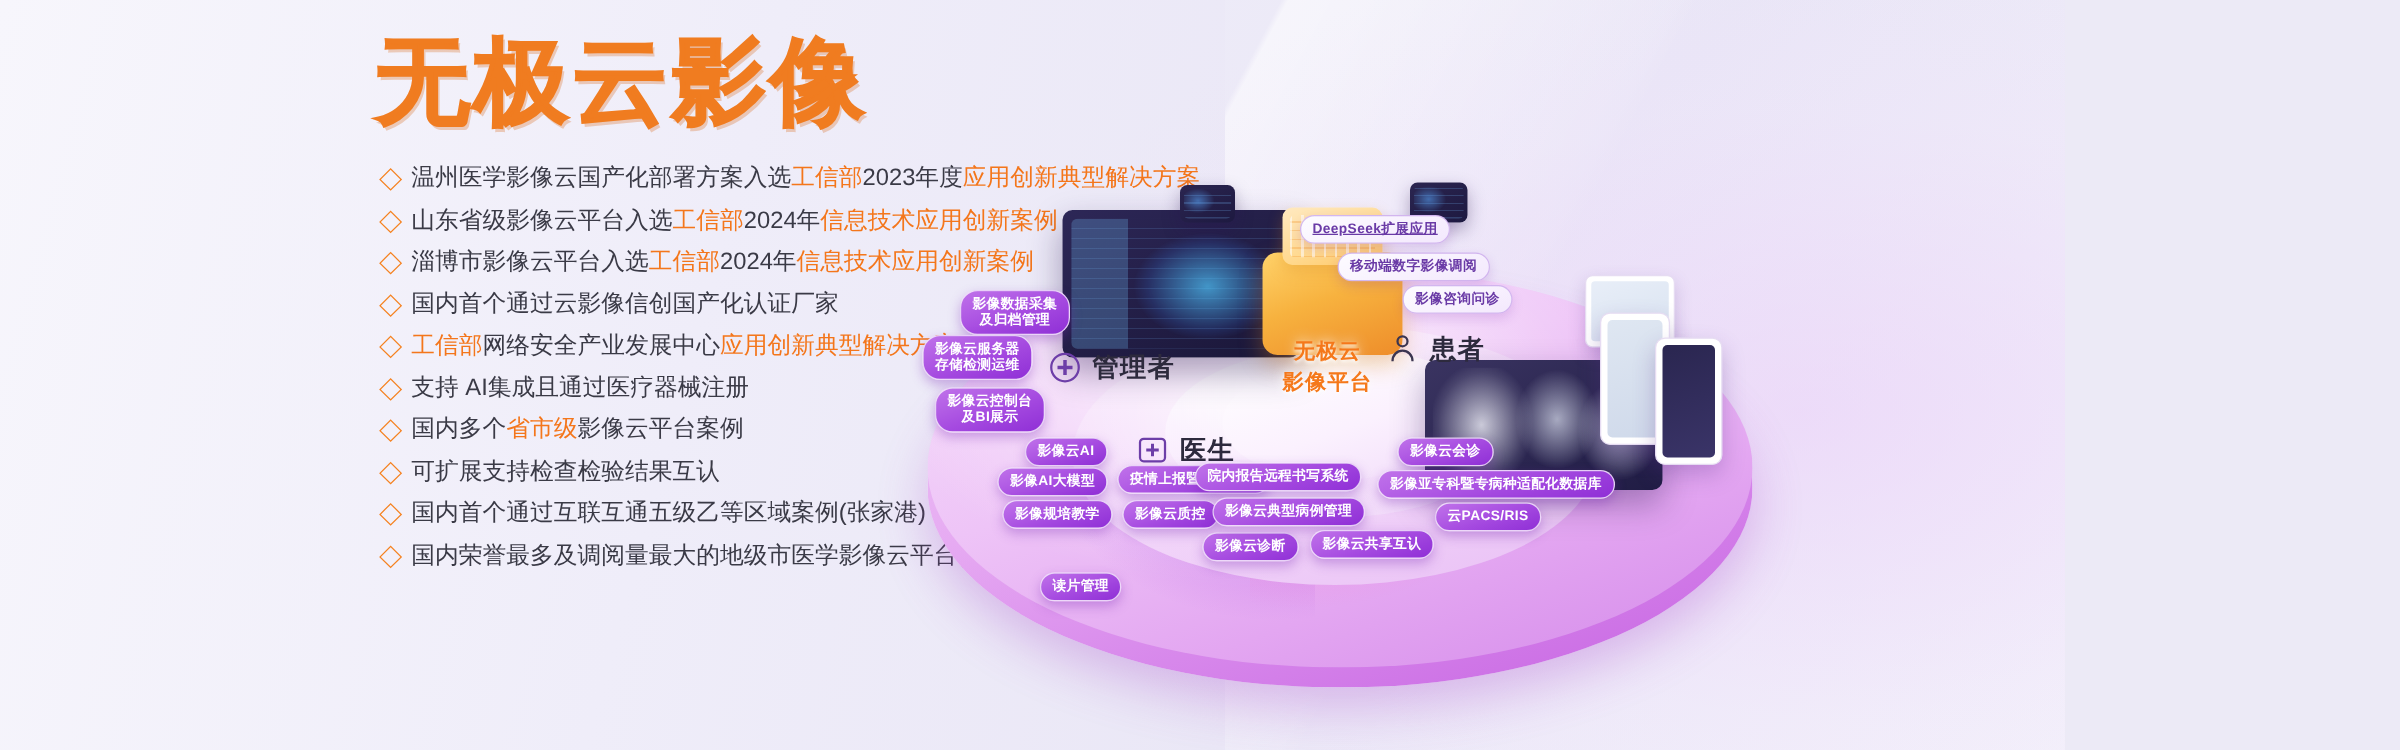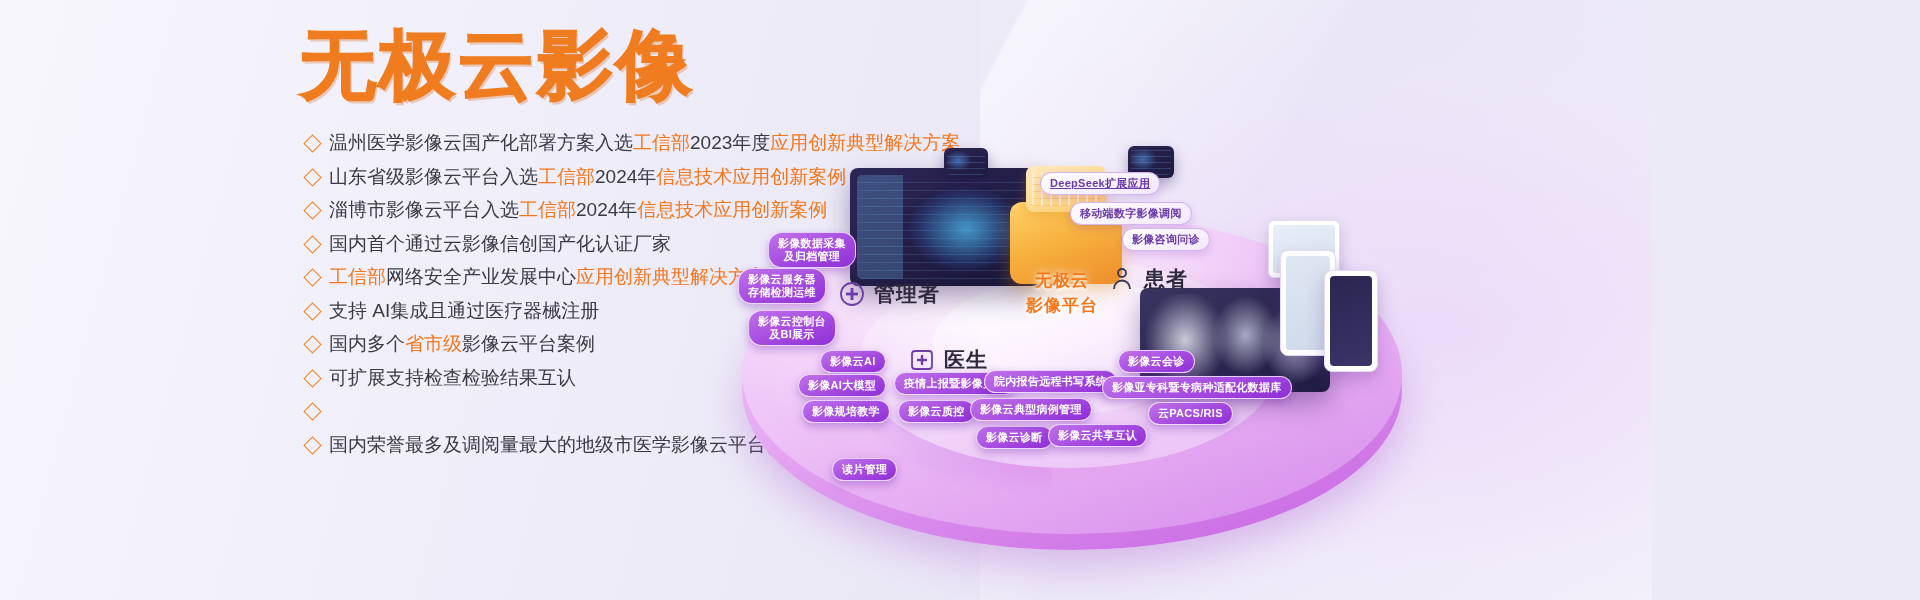--- a/index.html
+++ b/index.html
@@ -220,22 +220,22 @@
   .p-acq{left:48px;top:122px;}
   .p-store{left:18px;top:158px;}
   .p-console{left:28px;top:200px;}
 
   .p-ai{left:100px;top:240px;}
   .p-aimodel{left:78px;top:264px;}
   .p-teach{left:82px;top:290px;}
   .p-epidemic{left:174px;top:262px;}
   .p-qc{left:178px;top:290px;}
   .p-pay{left:112px;top:316px;margin-top:32px;}
-  .p-diag{left:256px;top:316px;}
-  .p-remote{left:264px;top:260px;}
+  .p-diag{left:242px;top:316px;}
+  .p-remote{left:236px;top:260px;}
   .p-typical{left:250px;top:288px;}
   .p-share{left:328px;top:314px;text-align:center;}
   .p-huizhen{left:398px;top:240px;}
   .p-followup{left:382px;top:266px;}
   .p-pacs{left:428px;top:292px;}
 
   
   svg{display:block;}
 </style>
 </head>
@@ -274,20 +274,21 @@
       <div class="bullet">
         <span class="dia"></span>
         <span class="btext"><span>国内多个</span><span class="hl">省市级</span><span>影像云平台案例</span></span>
       </div>
       <div class="bullet">
         <span class="dia"></span>
         <span class="btext"><span>可扩展支持检查检验结果互认</span></span>
       </div>
       <div class="bullet">
         <span class="dia"></span>
+        <span class="btext"><span>国内首个通过互联互通五级乙等区域案例(张家港)</span></span>
       </div>
       <div class="bullet">
         <span class="dia"></span>
         <span class="btext"><span>国内荣誉最多及调阅量最大的地级市医学影像云平台(温州)</span></span>
       </div>
     </div>
 
   <div class="diagram">
     <div class="disc disc-outer"></div>
     <div class="disc disc-outer2"></div>

